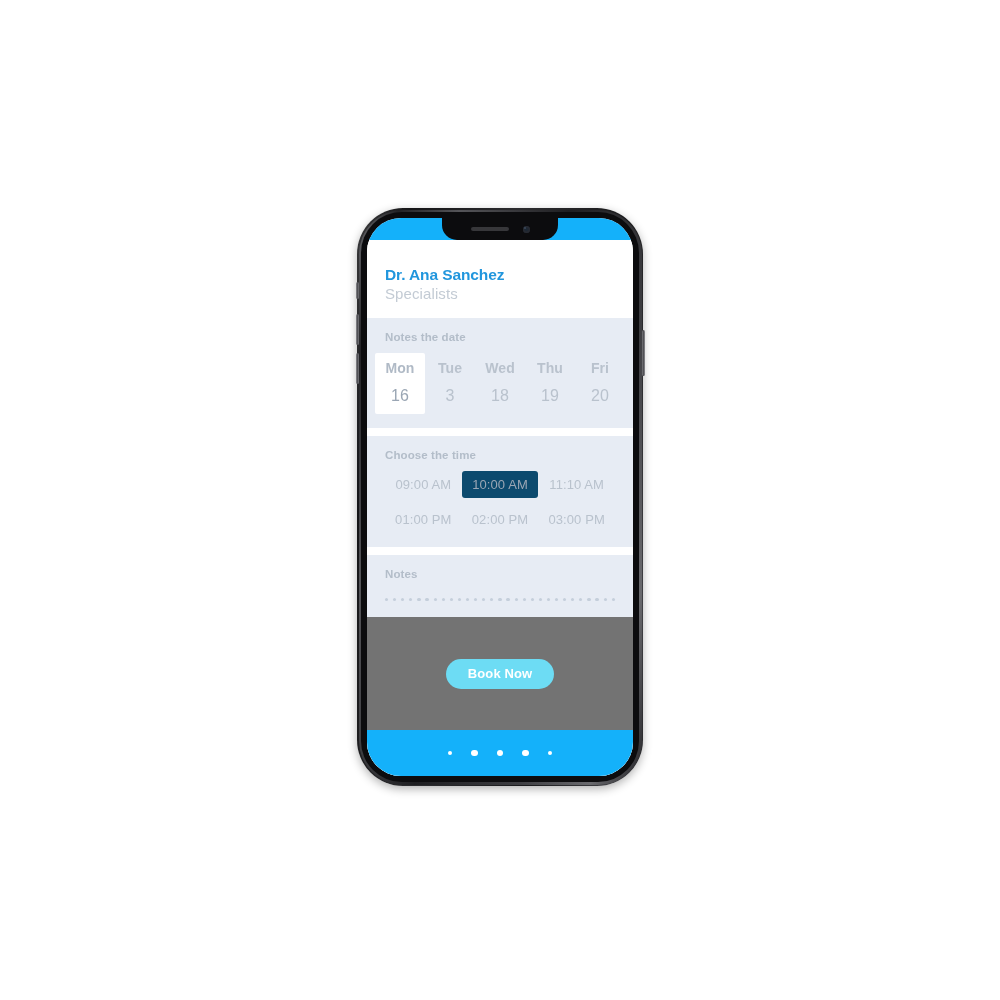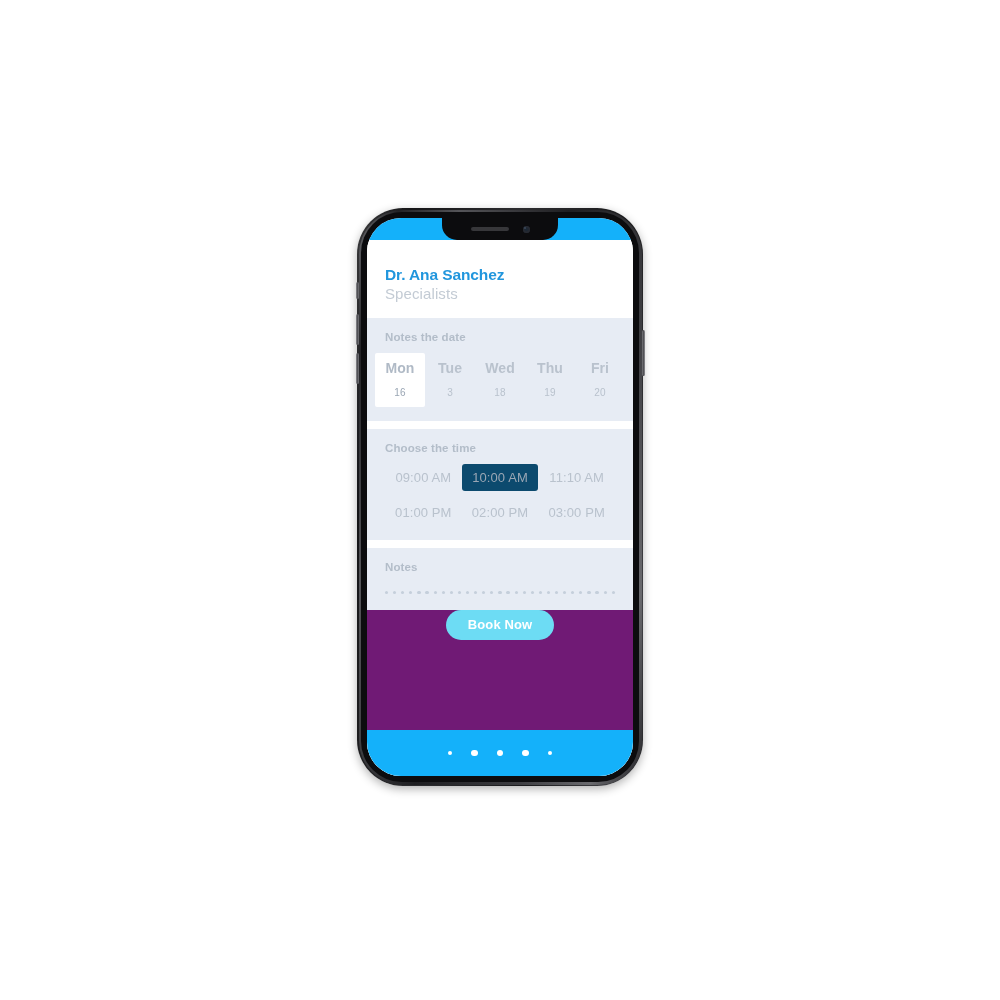--- a/index.html
+++ b/index.html
@@ -243,21 +243,21 @@
   }
   .date-dow {
     color: #b9c2cd;
     font-size: 14px;
     font-weight: bold;
     letter-spacing: 0.1px;
   }
   .date-cell.selected .date-dow { color: #b0bac6; }
   .date-num {
     color: #b9c2cd;
-    font-size: 10px;
+    font-size: 16px;
     margin-top: 11px;
     letter-spacing: 0.1px;
   }
   .date-cell.selected .date-num { color: #9aa6b4; }
 
   
   .time-grid {
     display: grid;
     grid-template-columns: repeat(3, 1fr);
     row-gap: 8px;
@@ -287,23 +287,23 @@
     width: 3.2px;
     height: 3.2px;
     border-radius: 50%;
     background: #c5cfdb;
     display: block;
   }
 
   
   .book-area {
     flex: 1;
-    background: #701a75;
-    display: flex;
-    align-items: flex-start;
+    background: #737373;
+    display: flex;
+    align-items: center;
     justify-content: center;
   }
   .book-btn {
     background: #6ddcf4;
     color: #ffffff;
     font-size: 13px;
     font-weight: bold;
     padding: 7px 22px 8px 22px;
     border-radius: 20px;
     border: none;

